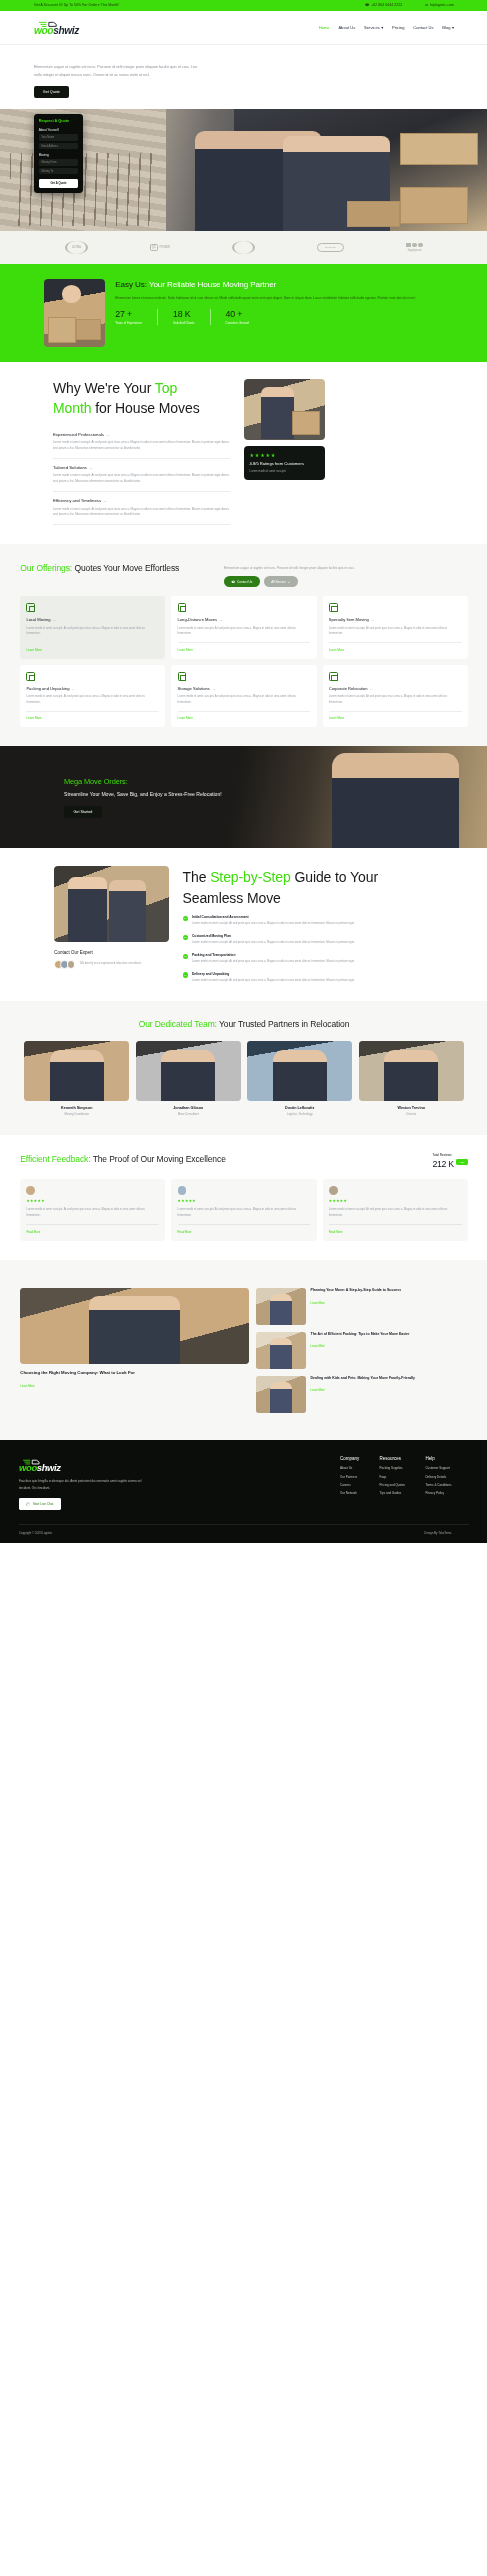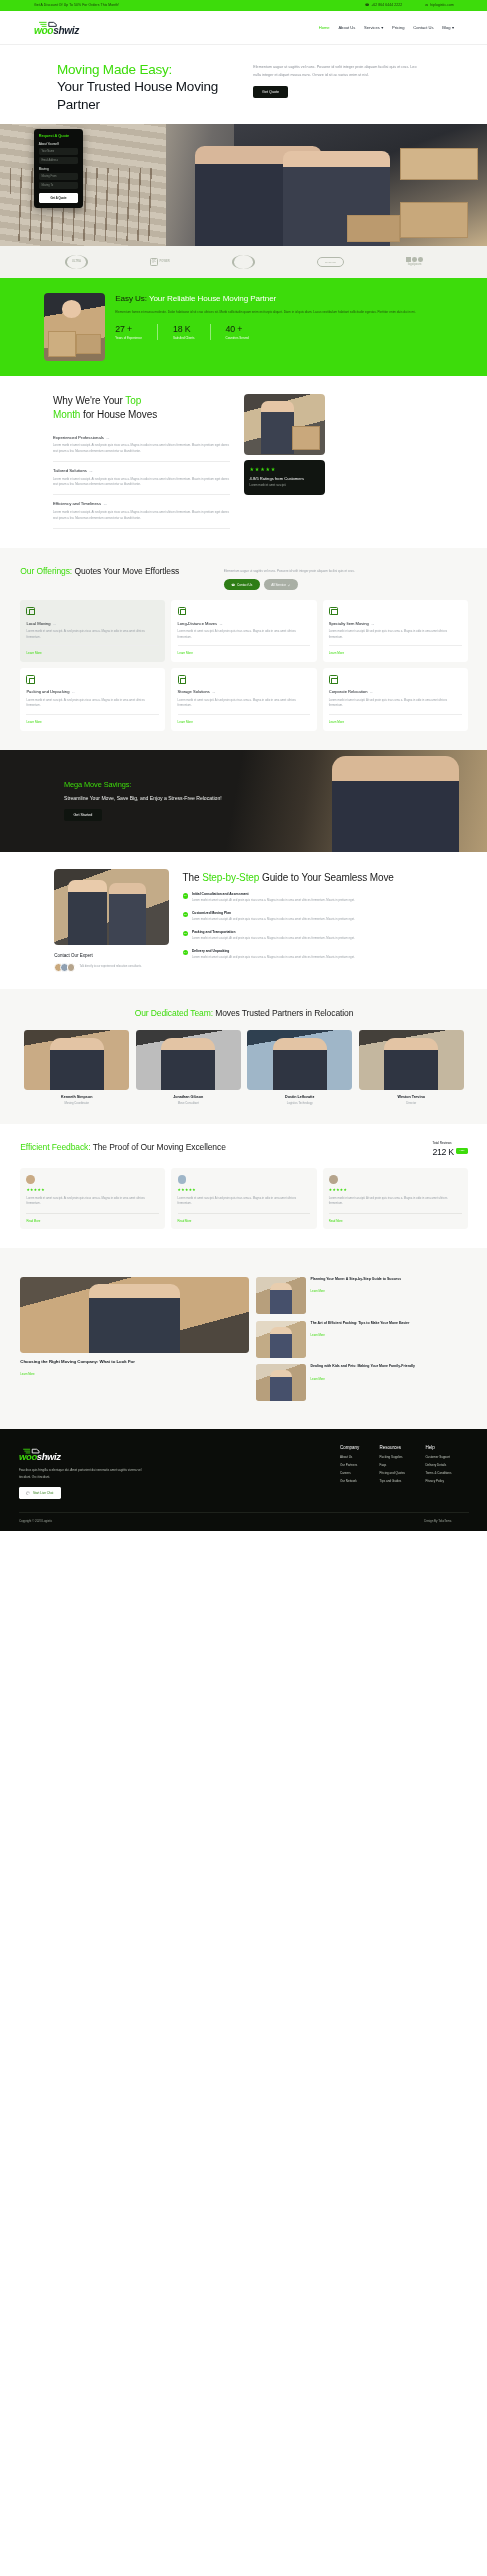--- a/index.html
+++ b/index.html
@@ -74,21 +74,21 @@
   .about-txt p{font-size:3.1px;line-height:2.1;color:#1d3d0d;margin-top:4.7px;opacity:.88}
   .stats{display:flex;margin-top:8.1px}
   .stat{padding-right:15px;margin-right:15px;border-right:0.7px solid rgba(255,255,255,.45)}
   .stat:last-child{border-right:none}
   .stat .n{font-size:8.8px;color:#11240a;letter-spacing:-0.2px}
   .stat .l{font-size:3px;color:#f2fff0;margin-top:2px}
   
   .why{padding:17.6px 0 19px;background:#fff}
   .why .inner{display:flex;gap:13.5px}
   .why-left{width:196px;padding-left:19px}
-  .why-left h2{font-size:10px;line-height:1.42;font-weight:normal;letter-spacing:-0.1px}
+  .why-left h2{font-size:14px;line-height:1.42;font-weight:normal;letter-spacing:-0.1px}
   .why-left h2 .grn{color:#3ddc0b}
   .feat{padding:6.1px 0;border-bottom:0.7px solid #ececec}
   .feat:first-of-type{margin-top:6.8px}
   .feat .ft{font-size:4.3px;color:#12171d;display:flex;align-items:baseline;gap:2.7px}
   .feat .ft .num{font-size:2.4px;color:#b9bec4}
   .feat p{font-size:2.9px;line-height:2;color:#9aa0a6;margin-top:3.4px}
   .why-right{width:81px}
   .why-img{width:81px;height:61px;border-radius:4.1px;background:linear-gradient(165deg,#4a4540 0 22%,#cdb996 22% 58%,#5a5650 58% 100%);position:relative;overflow:hidden}
   .why-img .p{position:absolute;left:22%;top:12%;width:40%;height:86%;background:linear-gradient(180deg,#e6c6a6 0 20%,#3b4150 20% 100%);border-radius:6.8px 6.8px 0 0}
   .why-img .bx{position:absolute;right:6%;bottom:8%;width:34%;height:40%;background:#c9a87c;border:0.7px solid #ad8b5e}
@@ -130,21 +130,21 @@
   .steps .simg .p1{position:absolute;left:12%;top:14%;width:34%;height:86%;background:linear-gradient(180deg,#e9cbab 0 18%,#343a47 18% 100%);border-radius:6.8px 6.8px 0 0}
   .steps .simg .p2{position:absolute;left:48%;top:18%;width:32%;height:82%;background:linear-gradient(180deg,#dfc0a0 0 18%,#3e4452 18% 100%);border-radius:6.8px 6.8px 0 0}
   .contact-x{margin-top:8.1px}
   .contact-x .ct{font-size:4.5px;color:#12171d}
   .contact-x .row{display:flex;align-items:center;gap:4.1px;margin-top:4.7px}
   .avs{display:flex}
   .avs span{width:8.8px;height:8.8px;border-radius:50%;border:0.9px solid #fff;margin-left:-2.7px;display:block}
   .avs span:first-child{margin-left:0}
   .contact-x .note{font-size:2.6px;color:#9aa0a6;line-height:1.8}
   .steps .right{flex:1;padding-right:20.3px;padding-top:1.4px}
-  .steps .right h2{font-size:10px;line-height:1.44;font-weight:normal;letter-spacing:-0.1px}
+  .steps .right h2{font-size:14px;line-height:1.44;font-weight:normal;letter-spacing:-0.1px}
   .steps .right h2 .grn{color:#3ddc0b}
   .step{display:flex;gap:4.1px;margin-top:7.4px}
   .step .dot{width:5.4px;height:5.4px;border-radius:50%;background:#3ddc0b;color:#fff;font-size:2.4px;display:flex;align-items:center;justify-content:center;flex:none;margin-top:0.7px}
   .step .st{font-size:3.3px;color:#12171d;font-weight:bold}
   .step p{font-size:2.8px;line-height:1.95;color:#9aa0a6;margin-top:2px}
   
   .team{background:#f7f7f5;padding:17.6px 0 19px;text-align:center}
   .team h2{font-size:8.5px;line-height:1.44;font-weight:normal;letter-spacing:-0.1px}
   .team h2 .grn{color:#3ddc0b}
   .tgrid{display:grid;grid-template-columns:repeat(4,1fr);gap:6.8px;padding:0 24.4px;margin-top:10.8px}
@@ -257,26 +257,20 @@
         <a href="#">
             <span>Blog</span>
             <span>▾</span>
           </a>
       </div>
     </div>
   </div>
 
   <div class="hero">
     <div class="inner">
-      <div class="hero-left">
-        <h1 class="hero-title">
-          <span class="grn">Moving Made Easy:</span><br>
-          <span>Your Trusted House Moving Partner</span>
-        </h1>
-      </div>
       <div class="hero-right">
         <p class="hero-p">Elementum augue ut sagittis vel nunc. Posuere id velit integer proin aliquam facilisi quis et cras. Leo nulla integer et aliquet massa nunc. Ornare id sit ac varius enim ut nisl.</p>
         <a class="btn-dark" href="#">Get Quote</a>
       </div>
     </div>
   </div>
 
   <div class="heroimg">
     <div class="band"></div>
     <div class="rail"></div>
@@ -470,21 +464,21 @@
           </div>
         <p>Lorem morbi et amet suscipit. At sed proin quis risus urna a. Magna in odio in uma amet ultrices fermentum.</p>
         <span class="lm">Learn More</span>
       </div>
     </div>
   </div>
 
   <div class="mega">
     <div class="person"></div>
     <div class="inner">
-      <h2>Mega Move Savings:</h2>
+      <h2>Mega Move Orders:</h2>
       <p>Streamline Your Move, Save Big, and Enjoy a Stress-Free Relocation!</p>
       <a class="btn-dark" href="#">Get Started</a>
     </div>
   </div>
 
   <div class="steps">
     <div class="inner">
       <div class="left">
         <div class="simg">
             <div class="p1"></div>
@@ -530,21 +524,21 @@
           <div>
               <div class="st">Delivery and Unpacking</div>
               <p>Lorem morbi et amet suscipit. At sed proin quis risus urna a. Magna in odio in urna amet ultrices fermentum. Mauris in pretium eget.</p>
             </div>
         </div>
       </div>
     </div>
   </div>
 
   <div class="team">
-    <h2><span class="grn">Our Dedicated Team:</span><span> Moves Trusted Partners in Relocation</span></h2>
+    <h2><span class="grn">Our Dedicated Team:</span><span> Your Trusted Partners in Relocation</span></h2>
     <div class="tgrid">
       <div class="tcard">
         <div class="timg t1">
             <div class="fig"></div>
           </div>
         <div class="tn">Kenneth Simpson</div>
         <div class="tr">Moving Coordinator</div>
       </div>
       <div class="tcard">
         <div class="timg t2">

